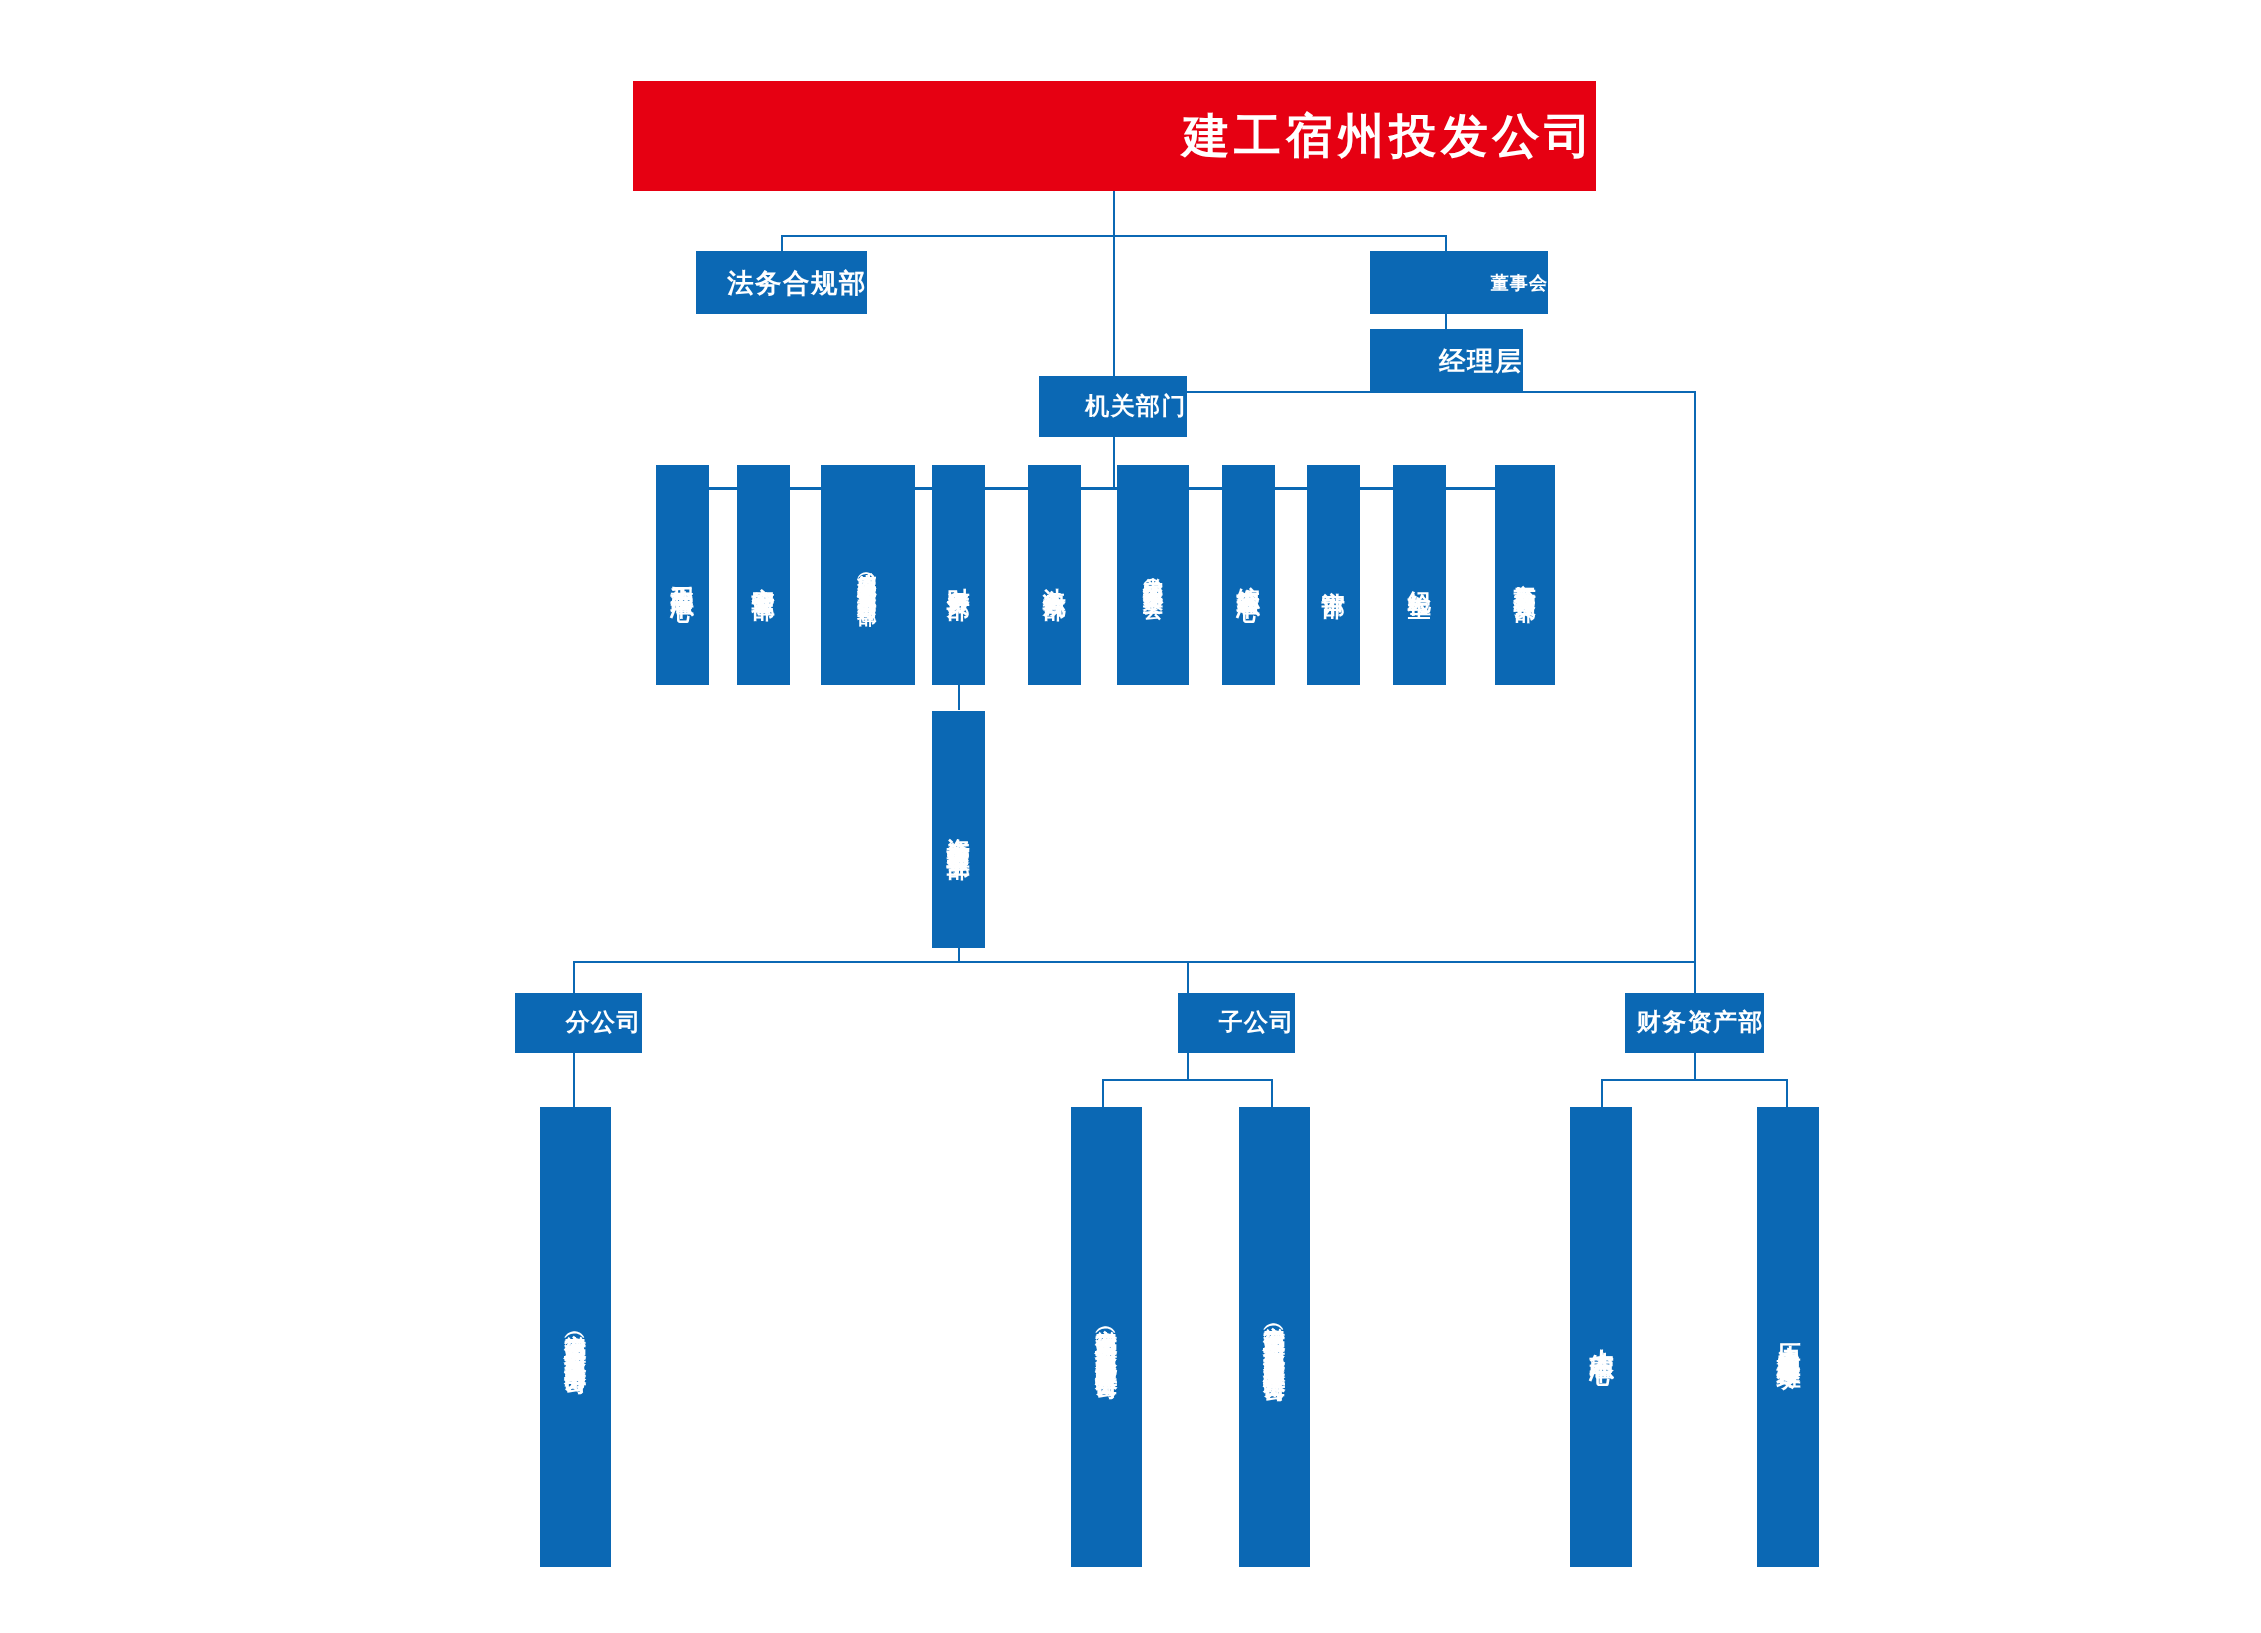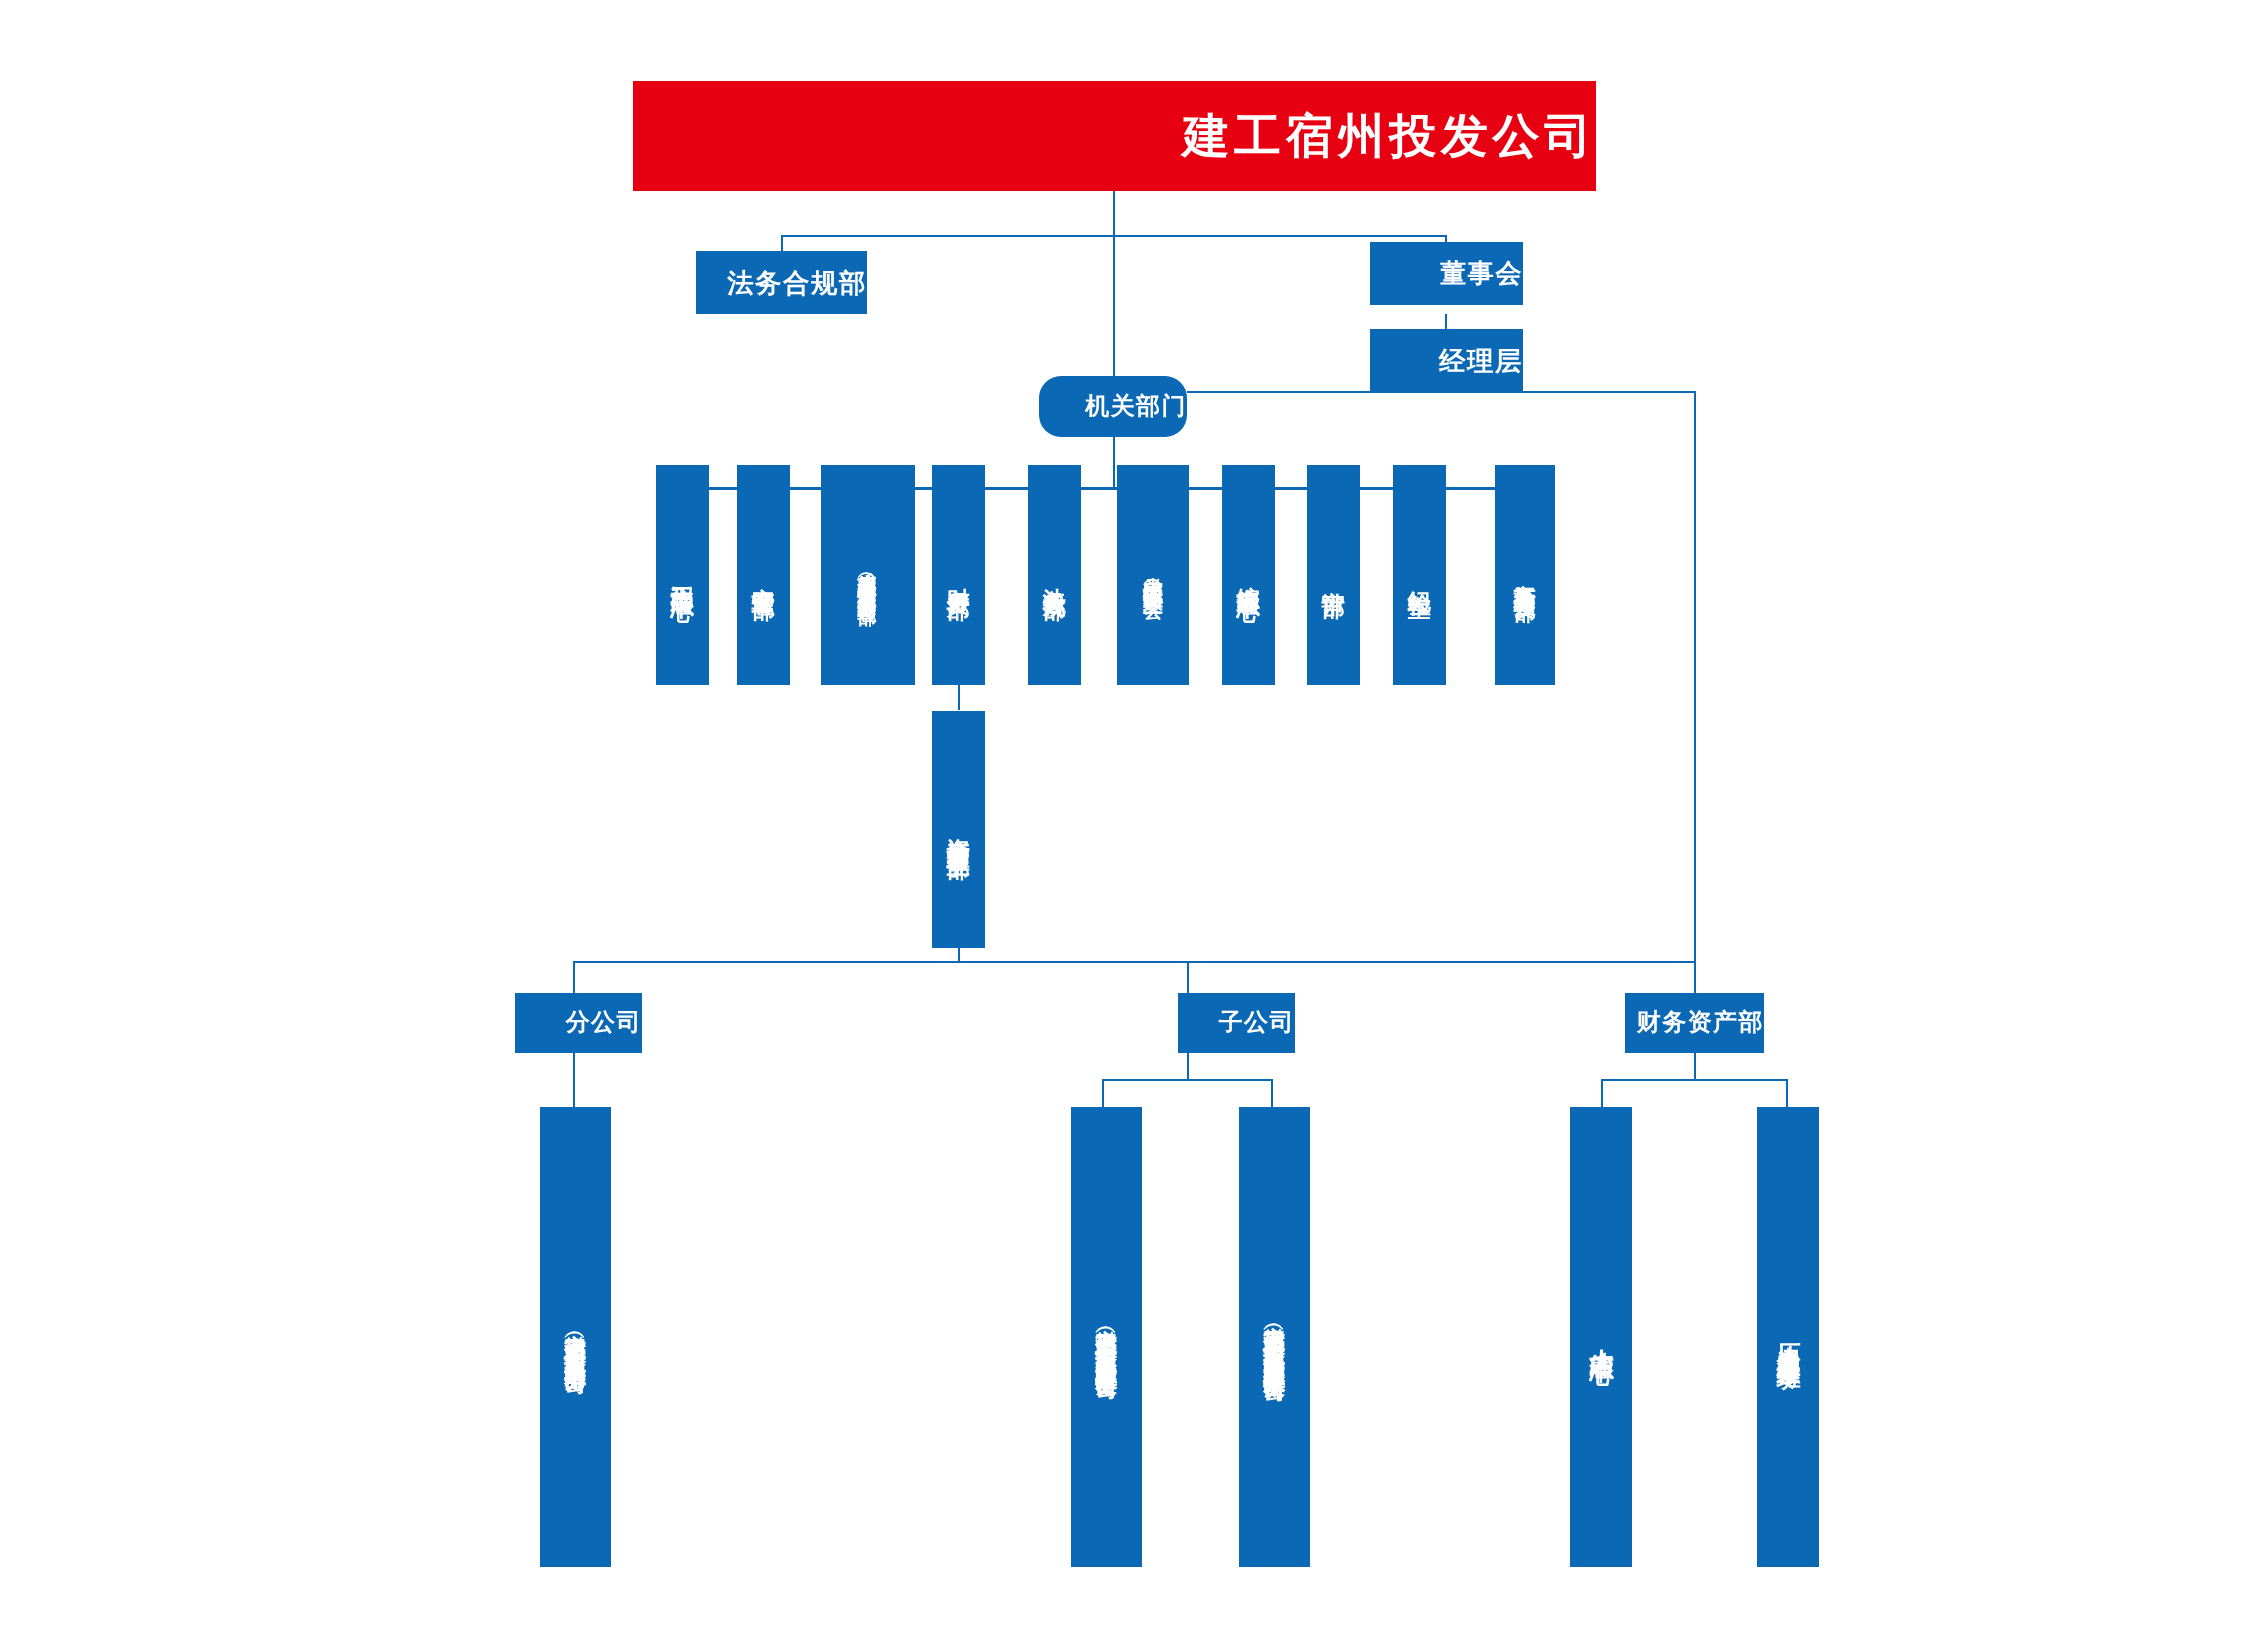--- a/index.html
+++ b/index.html
@@ -67,30 +67,30 @@
   <div class="ln h" style="left:781px;top:235px;width:666px;height:1.7px;"></div>
   <div class="ln v" style="left:781px;top:235px;width:1.7px;height:31px;"></div>
   <div class="ln v" style="left:1445px;top:235px;width:1.7px;height:31px;"></div>
 
   <div class="ln v" style="left:1113px;top:235px;width:1.7px;height:141px;"></div>
 
   <div class="box h-text" style="left:696px;top:251px;width:171px;height:63px;font-size:26.4px;">
     <span>法务合规部</span>
   </div>
 
-  <div class="box h-text" style="left:1370px;top:242px;width:153px;height:63px;font-size:26px;">
+  <div class="box h-text" style="left:1370px;top:251px;width:178px;height:63px;font-size:18px;">
     <span>董事会</span>
   </div>
   <div class="ln v" style="left:1445px;top:314px;width:1.7px;height:15.4px;"></div>
 
   <div class="box h-text" style="left:1370px;top:329px;width:153px;height:63px;font-size:26.4px;">
     <span>经理层</span>
   </div>
 
-  <div class="box h-text" style="left:1039px;top:376px;width:148px;height:61px;font-size:24px;border-radius:22px;">
+  <div class="box h-text" style="left:1039px;top:376px;width:148px;height:61px;font-size:24px;">
     <span>机关部门</span>
   </div>
 
   <div class="ln h" style="left:1187px;top:391px;width:509px;height:1.7px;"></div>
   <div class="ln v" style="left:1694px;top:391px;width:1.7px;height:572px;"></div>
 
   <div class="ln v" style="left:1113px;top:436px;width:1.7px;height:51px;"></div>
 
   <div class="ln h" style="left:673px;top:487px;width:880px;height:2.8px;"></div>
 

